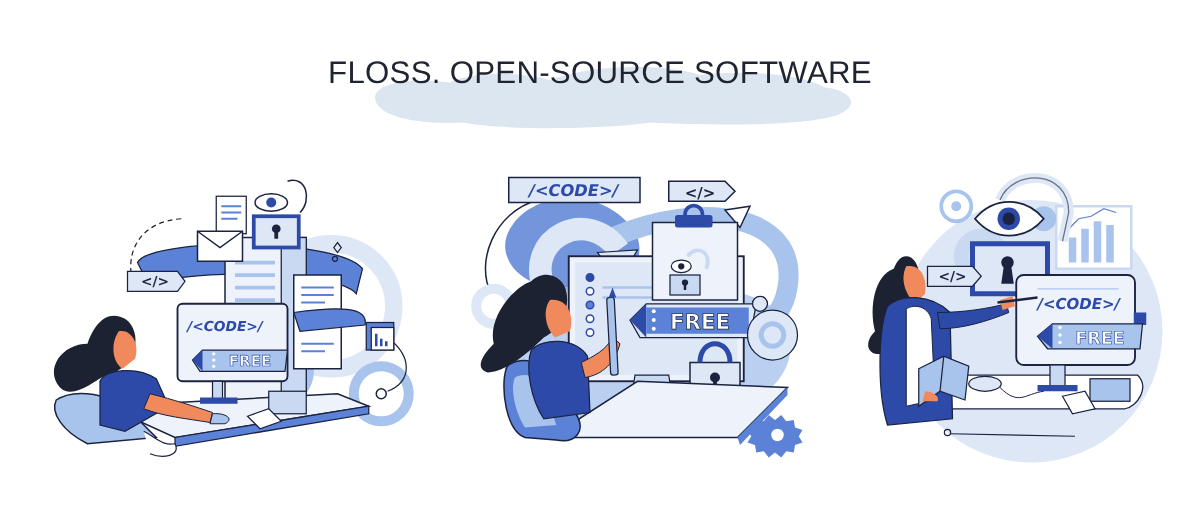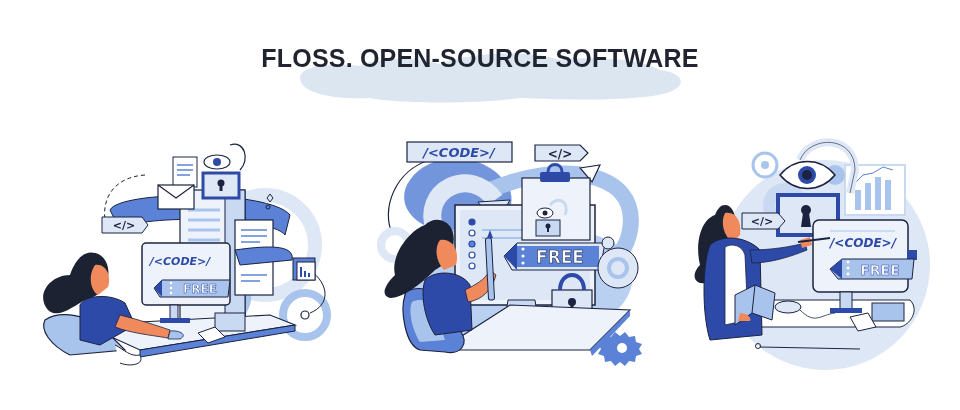--- a/index.html
+++ b/index.html
@@ -1,18 +1,18 @@
 <!DOCTYPE html>
 <html><head>
 <meta charset="utf-8">
 <style>
   * { box-sizing: border-box; margin: 0; padding: 0; }
   html, body { width: 960px; height: 410px; background: #ffffff; overflow: hidden; }
   body { position: relative; font-family: "Liberation Sans", sans-serif; }
-  .title-wrap { position: absolute; left: 0; top: 0; width: 960px; height: 110px; font-weight: bold; }
+  .title-wrap { position: absolute; left: 0; top: 0; width: 960px; height: 110px; }
   .title-cloud { position: absolute; left: 0; top: 0; }
   .title {
     position: absolute; left: 0; width: 960px; top: 44px;
     text-align: center; font-size: 25px; letter-spacing: 0.2px;
     color: #1f2430; font-family: "Liberation Sans", sans-serif;
   }
   .scene { position: absolute; }
   .scene svg { display: block; }
   .lbl { font-family: "DejaVu Sans", sans-serif; font-weight: bold; }
 </style>

